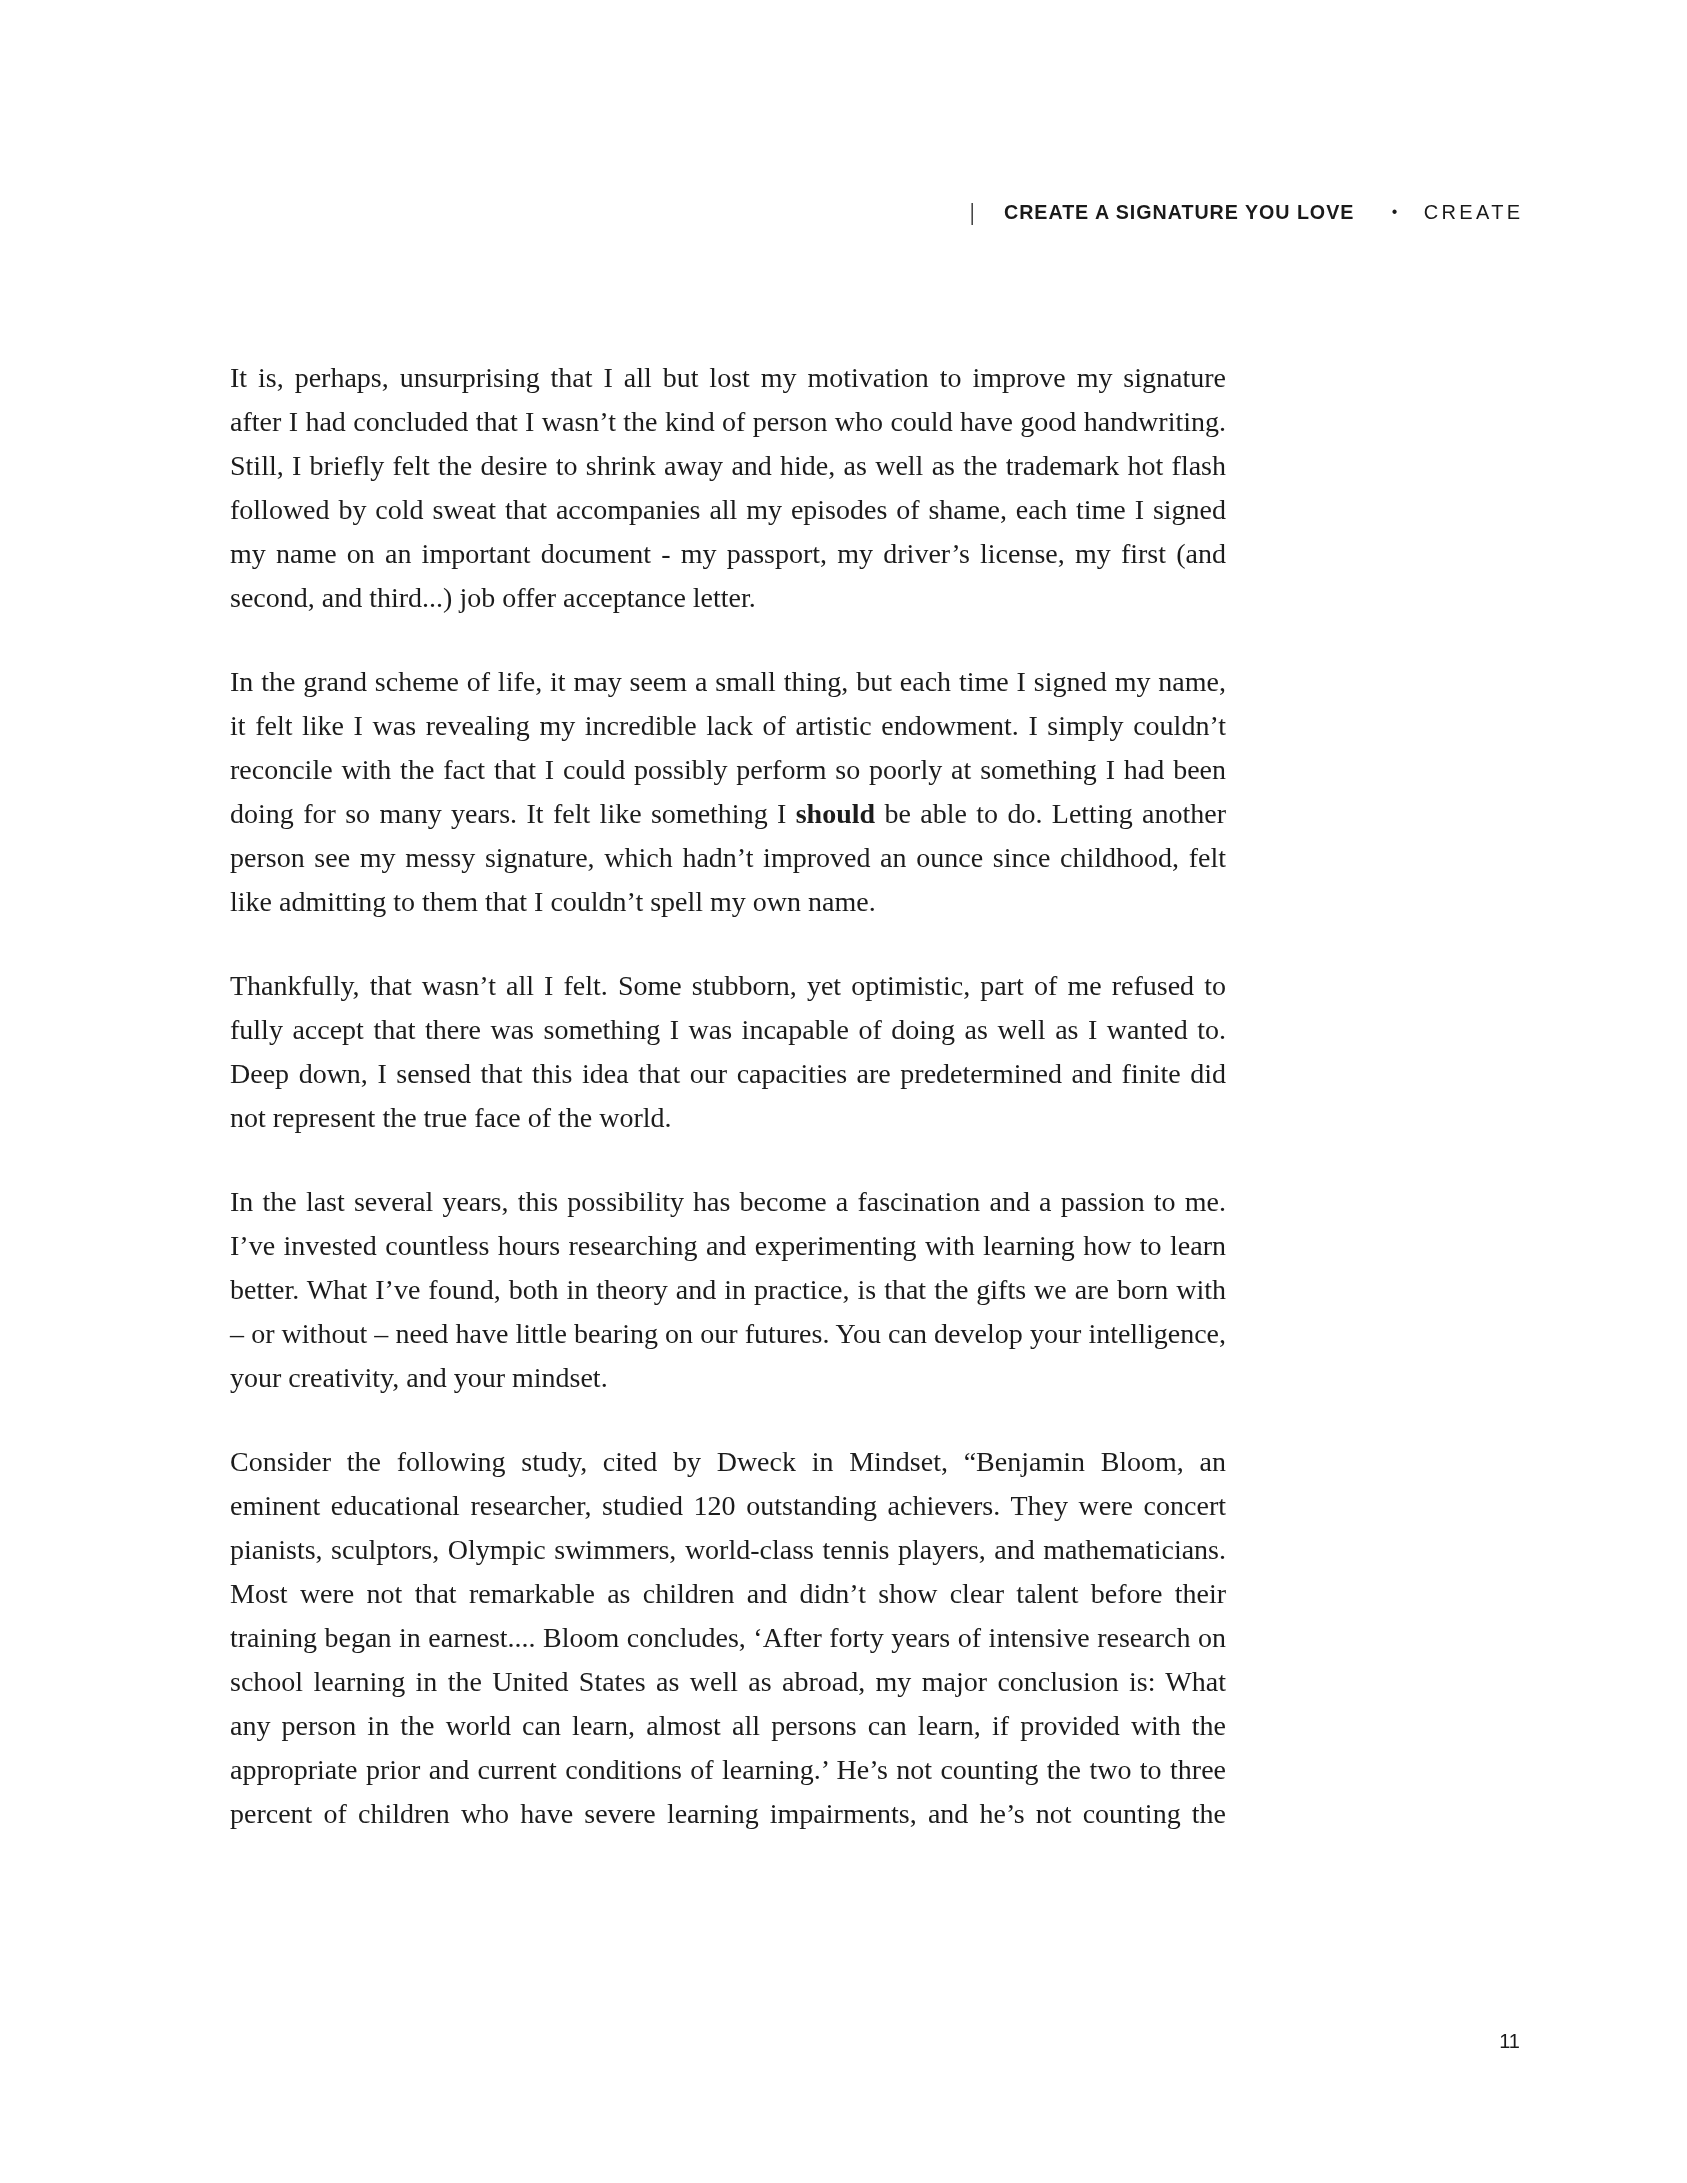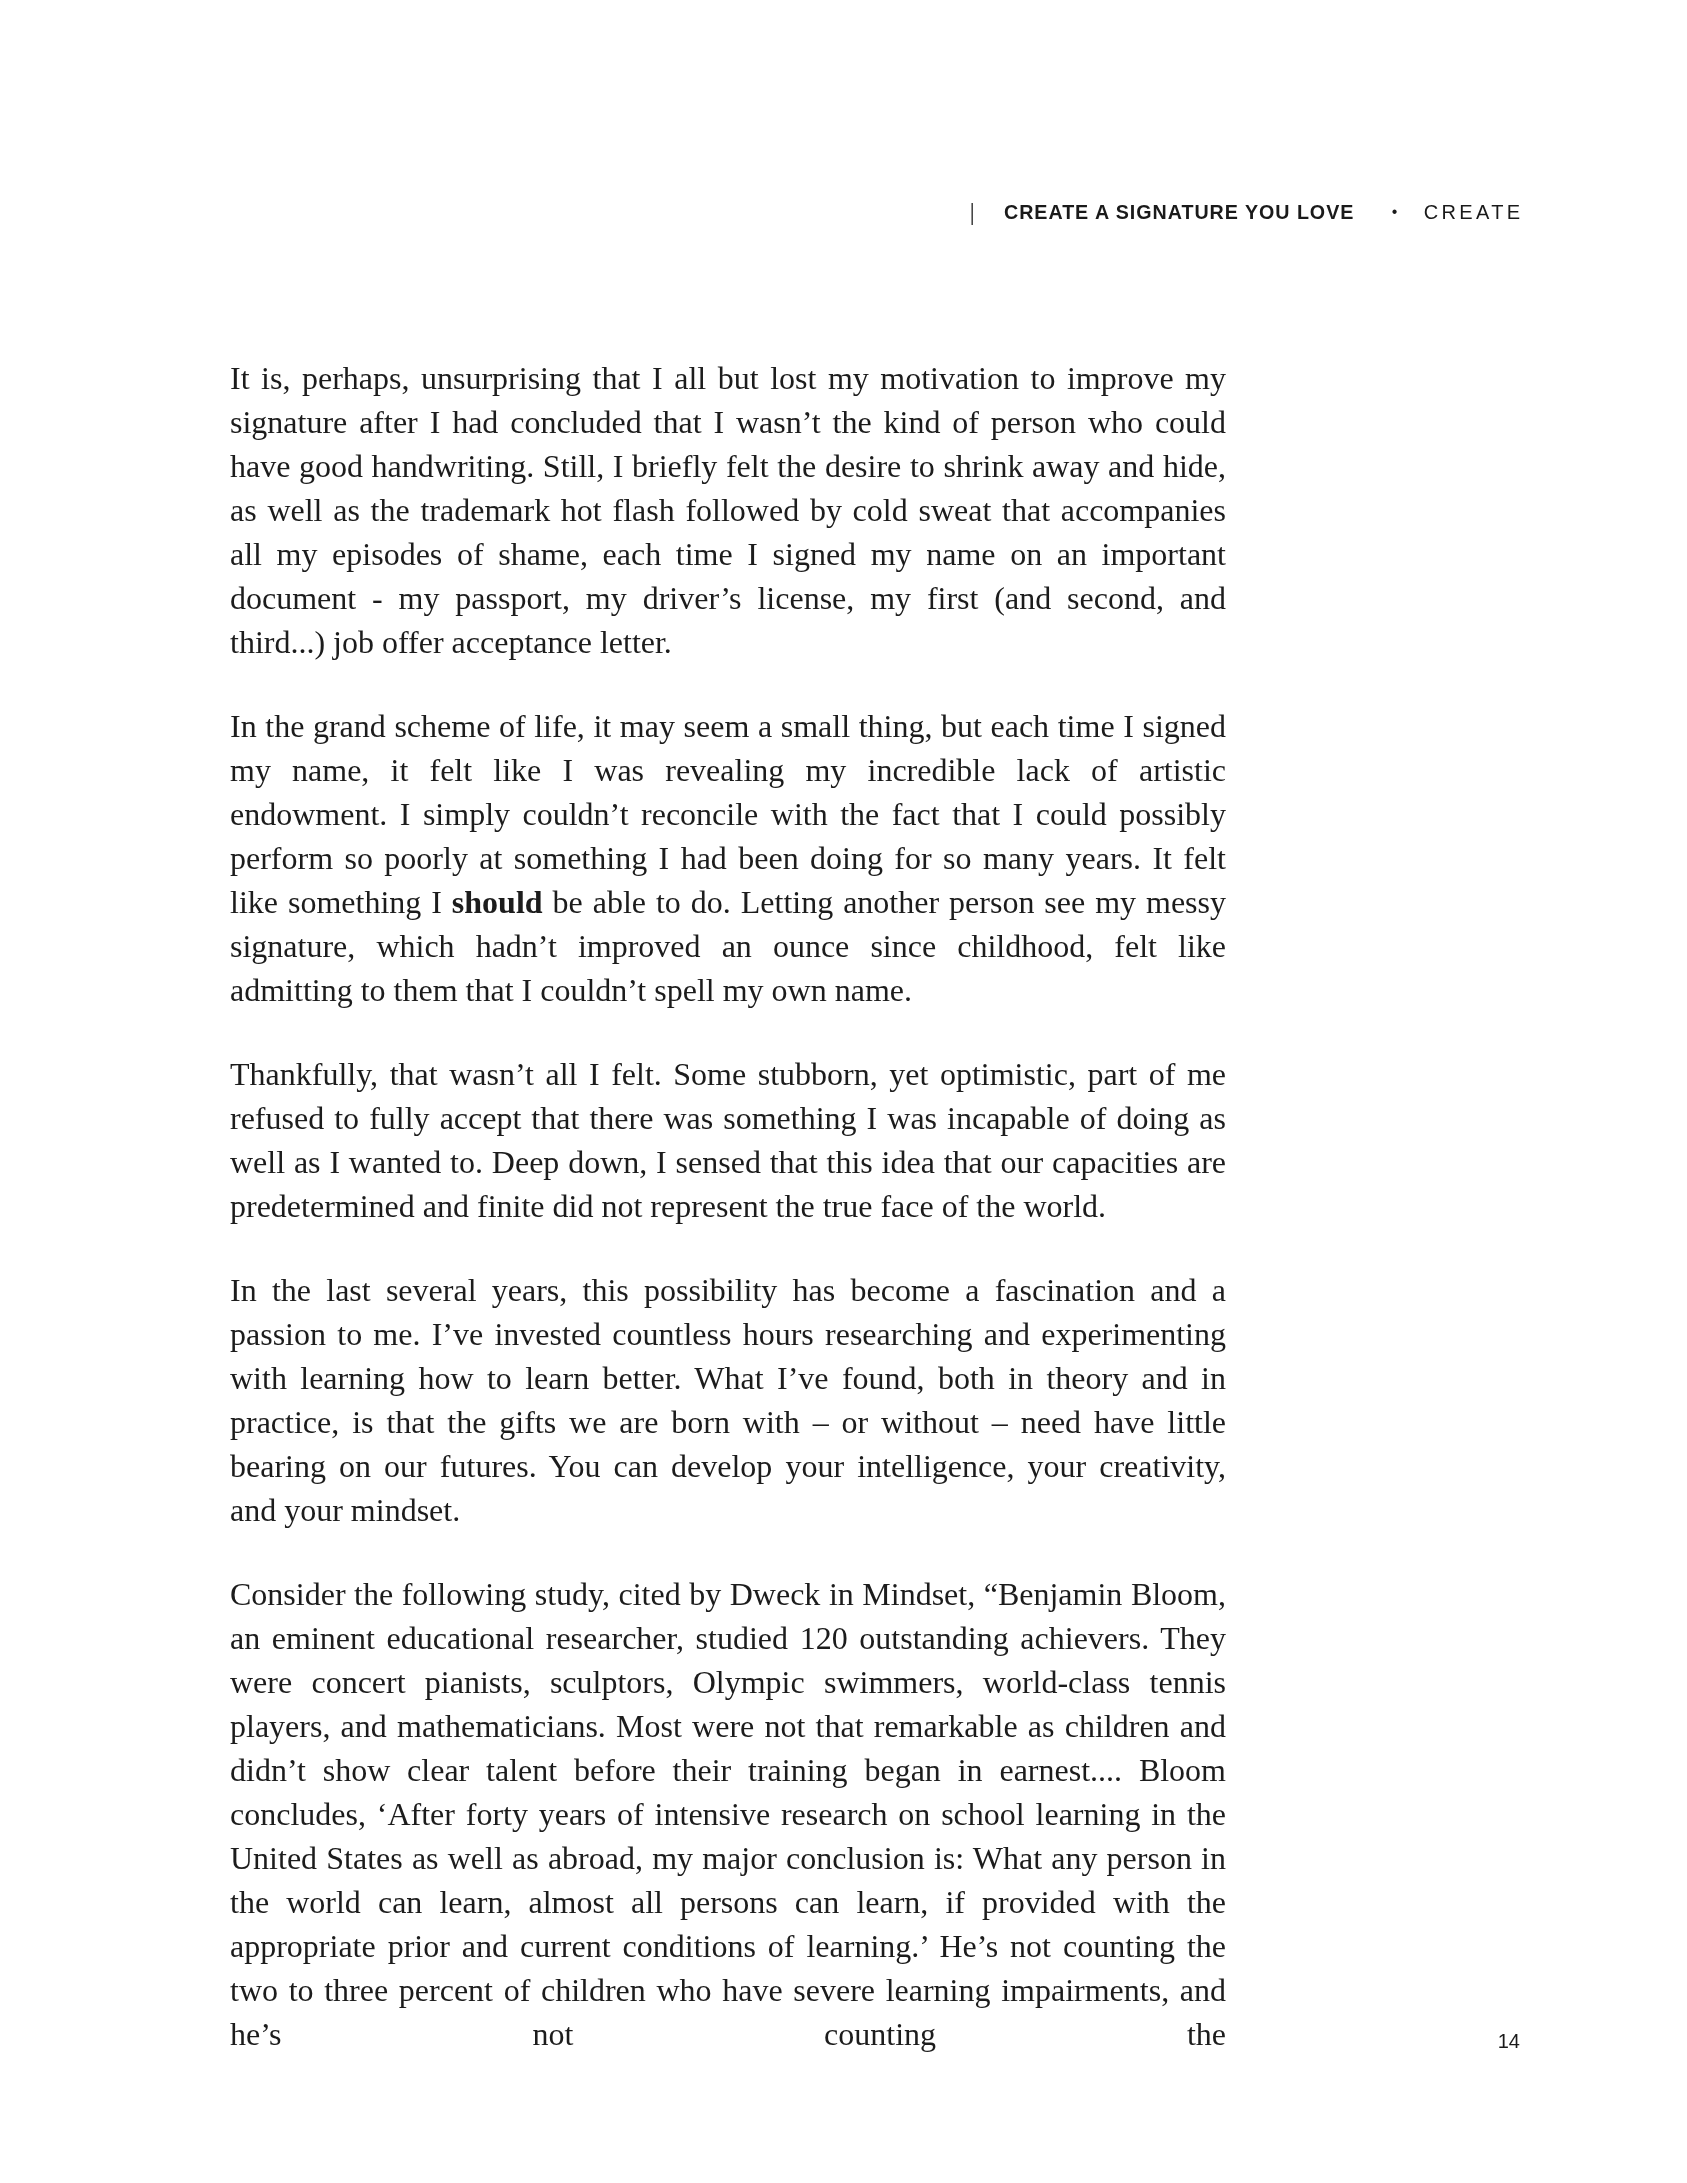--- a/index.html
+++ b/index.html
@@ -52,21 +52,21 @@
   .body-text {
     position: absolute;
     left: 230px;
     top: 356px;
     width: 996px;
     color: #1c1c1c;
   }
   .body-text p {
     margin: 0 0 40px 0;
     font-family: "Liberation Serif", serif;
-    font-size: 32px;
+    font-size: 28px;
     line-height: 44px;
     text-align: justify;
   }
   .body-text p:last-child {
     text-align-last: justify; 
     margin-bottom: 0;
   }
   .body-text .b { font-weight: bold; }
   .body-text .i { }
 
@@ -93,16 +93,16 @@
   </div>
 
   <main class="body-text">
       <p><span>It is, perhaps, unsurprising that I all but lost my motivation to improve my signature after I had concluded that I wasn’t the kind of person who could have good handwriting. Still, I briefly felt the desire to shrink away and hide, as well as the trademark hot flash followed by cold sweat that accompanies all my episodes of shame, each time I signed my name on an important document - my passport, my driver’s license, my first (and second, and third...) job offer acceptance letter.</span></p>
       <p><span>In the grand scheme of life, it may seem a small thing, but each time I signed my name, it felt like I was revealing my incredible lack of artistic endowment. I simply couldn’t reconcile with the fact that I could possibly perform so poorly at something I had been doing for so many years. It felt like something I </span><span class="b">should</span><span> be able to do. Letting another person see my messy signature, which hadn’t improved an ounce since childhood, felt like admitting to them that I couldn’t spell my own name.</span></p>
       <p><span>Thankfully, that wasn’t all I felt. Some stubborn, yet optimistic, part of me refused to fully accept that there was something I was incapable of doing as well as I wanted to. Deep down, I sensed that this idea that our capacities are predetermined and finite did not represent the true face of the world.</span></p>
       <p><span>In the last several years, this possibility has become a fascination and a passion to me. I’ve invested countless hours researching and experimenting with learning how to learn better. What I’ve found, both in theory and in practice, is that the gifts we are born with – or without – need have little bearing on our futures. You can develop your intelligence, your creativity, and your mindset.</span></p>
       <p><span>Consider the following study, cited by Dweck in </span><span class="i">Mindset</span><span>, “Benjamin Bloom, an eminent educational researcher, studied 120 outstanding achievers. They were concert pianists, sculptors, Olympic swimmers, world-class tennis players, and mathematicians. Most were not that remarkable as children and didn’t show clear talent before their training began in earnest.... Bloom concludes, ‘After forty years of intensive research on school learning in the United States as well as abroad, my major conclusion is: What any person in the world can learn, </span><span class="i">almost</span><span> all persons can learn, if provided with the appropriate prior and current conditions of learning.’ He’s not counting the two to three percent of children who have severe learning impairments, and he’s not counting the</span></p>
     </main>
 
-  <div class="page-number">14</div>
+  <div class="page-number">11</div>
 
 </div>
 
 
 </body></html>

